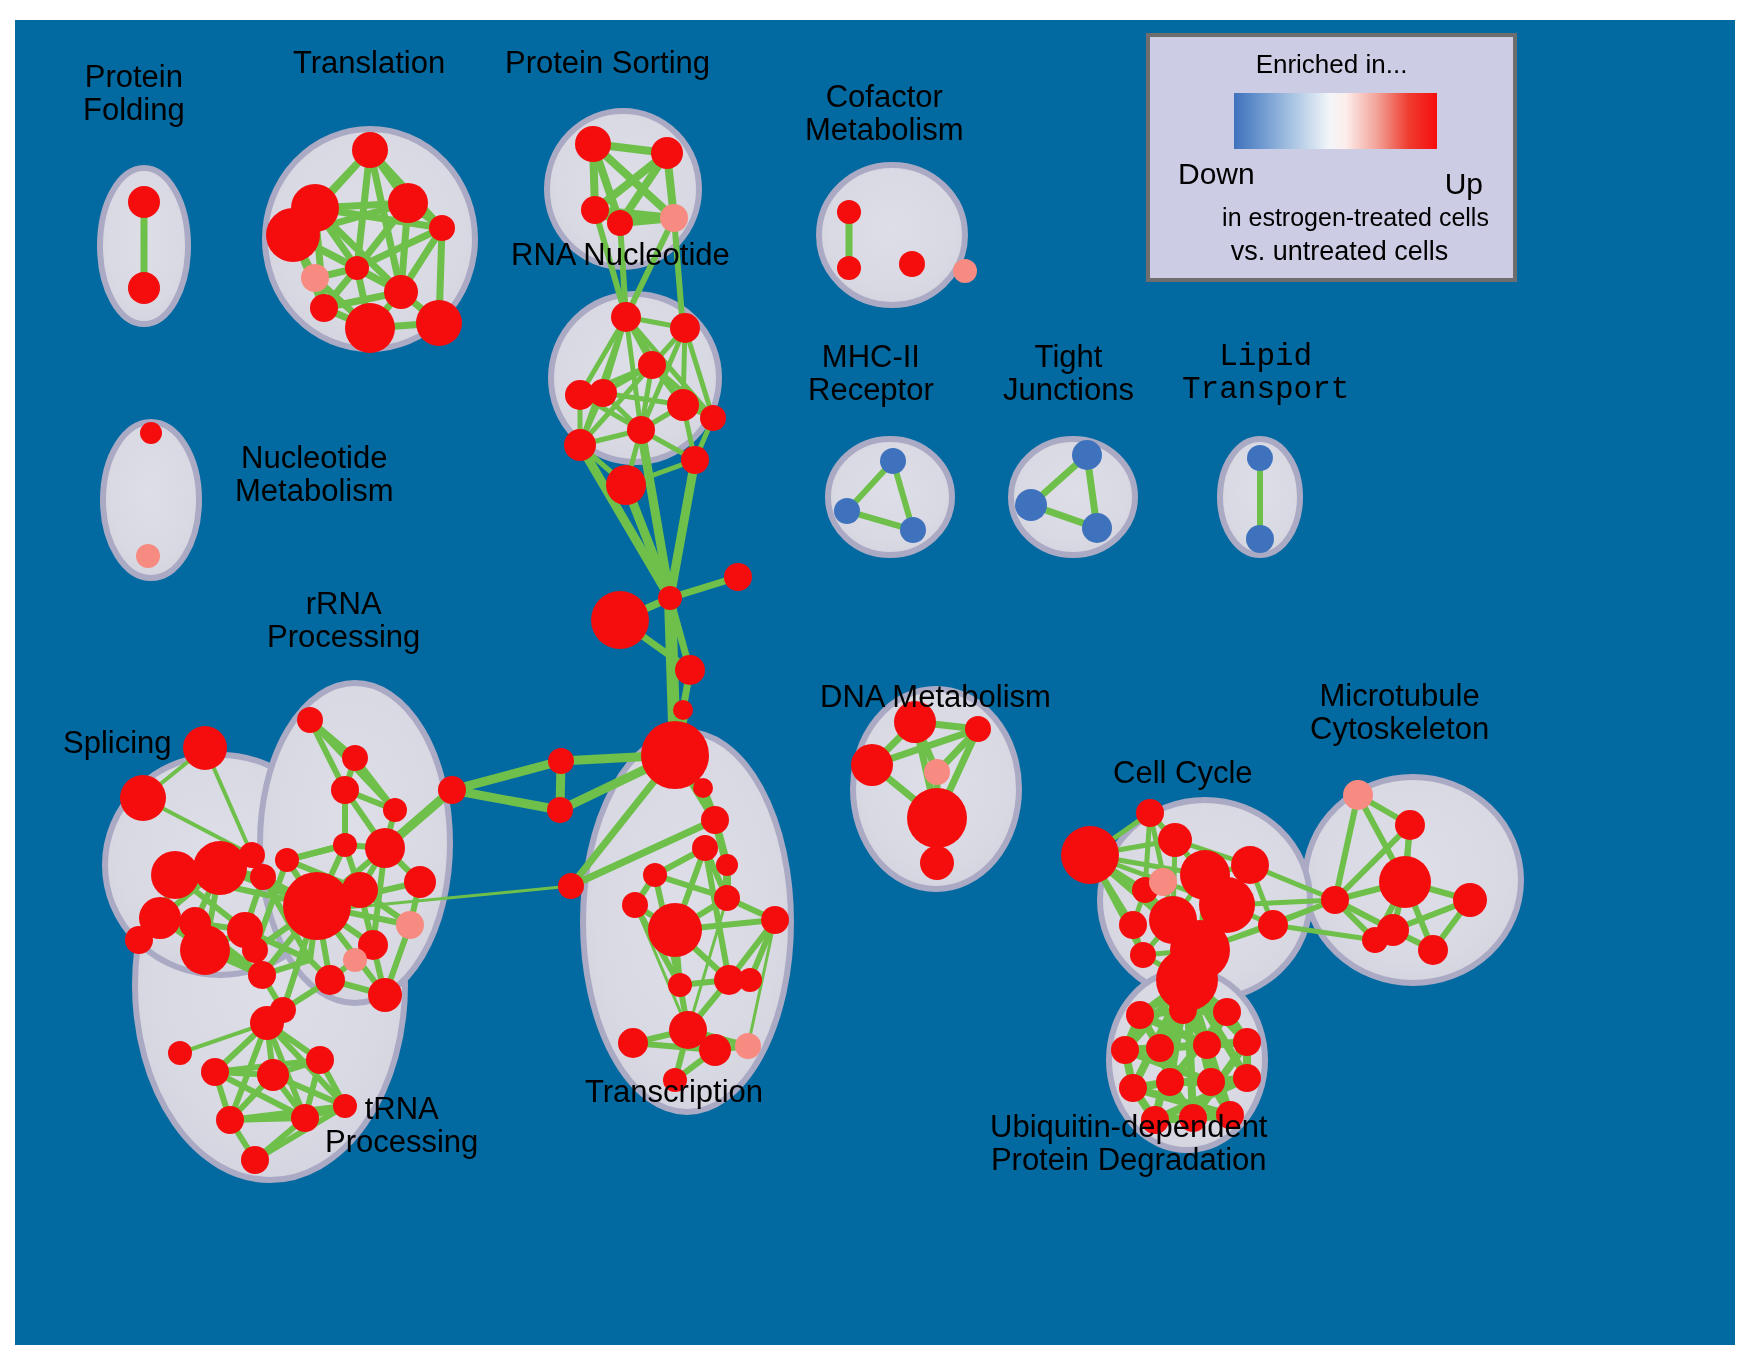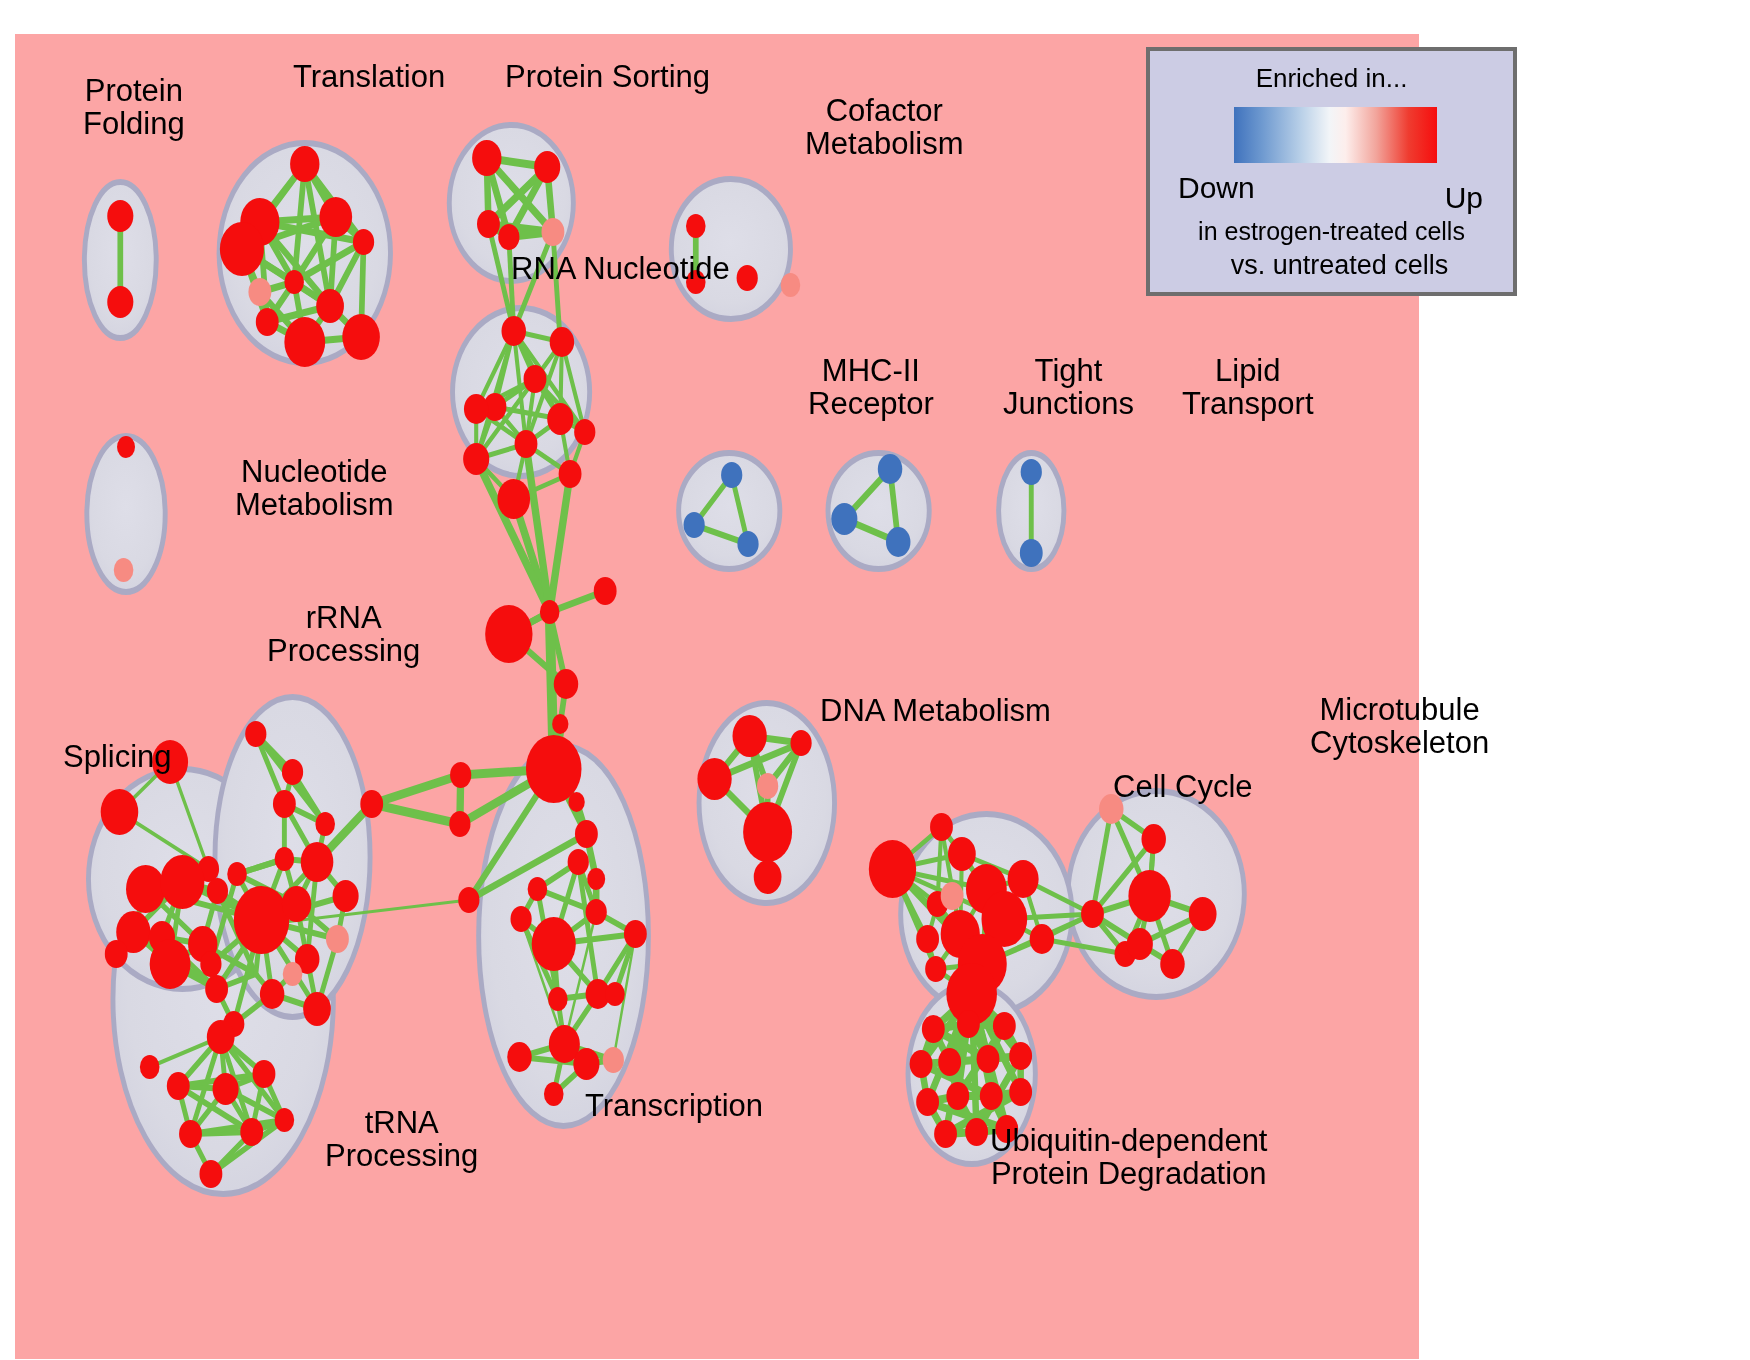--- a/index.html
+++ b/index.html
@@ -1,27 +1,27 @@
 <!DOCTYPE html>
 <html><head>
 <meta charset="utf-8">
 <style>
   html,body{margin:0;padding:0;background:#ffffff;}
   body{width:1750px;height:1360px;font-family:"Liberation Sans",sans-serif;overflow:hidden;}
   #stage{position:relative;width:1750px;height:1360px;background:#ffffff;}
-  #canvas{position:absolute;left:15px;top:34px;width:1404px;height:1325px;background:#fca5a5;}
+  #canvas{position:absolute;left:15px;top:20px;width:1720px;height:1325px;background:#0369a1;}
   svg.net{position:absolute;left:0;top:0;width:100%;height:100%;}
   .clabel{position:absolute;color:#000;font-size:31px;line-height:1.08;text-align:center;white-space:pre;font-family:"Liberation Sans",sans-serif;}
   #legend{position:absolute;left:1131px;top:13px;width:371px;height:249px;border:4px solid #6e6e6e;background:#ccccE4;box-sizing:border-box;}
   #legend .ltitle{position:absolute;top:12px;left:0;width:100%;text-align:center;font-size:26px;color:#000;}
   #legend .bar{position:absolute;top:56px;left:84px;width:203px;height:56px;
       background:linear-gradient(to right,#3f72bd 0%,#6f9ad0 14%,#b9d0e8 33%,#f2f5f8 47%,#fdeeec 55%,#f2a59c 70%,#ef3c30 86%,#f60d0d 100%);}
   #legend .down{position:absolute;top:120px;left:28px;font-size:30px;}
   #legend .up{position:absolute;top:120px;right:30px;font-size:30px;margin-top:10px;}
-  #legend .l3{position:absolute;top:166px;left:0;width:100%;text-align:center;font-size:25px;}
+  #legend .l3{position:absolute;top:166px;left:0;width:100%;text-align:center;font-size:25px;padding-left:24px;}
   #legend .l4{position:absolute;top:199px;left:0;width:100%;text-align:center;font-size:27px;padding-left:8px;}
 </style>
 </head>
 <body>
 
 <div id="stage">
   <div id="canvas">
 
     <svg class="net" viewBox="0 0 1720 1325" preserveAspectRatio="none">
       <defs>
@@ -640,21 +640,21 @@
     <div class="clabel" style="left:490px;top:26px;">Protein Sorting</div>
     <div class="clabel" style="left:496px;top:218px;">RNA Nucleotide</div>
     <div class="clabel" style="left:790px;top:60px;">Cofactor
 Metabolism</div>
     <div class="clabel" style="left:196px;top:421px;margin-left:24px;">Nucleotide
 Metabolism</div>
     <div class="clabel" style="left:793px;top:320px;">MHC-II
 Receptor</div>
     <div class="clabel" style="left:988px;top:320px;">Tight
 Junctions</div>
-    <div class="clabel" style="left:1167px;top:320px;">Lipid
+    <div class="clabel" style="left:1167px;top:320px;font-family:Liberation Mono, monospace;">Lipid
 Transport</div>
     <div class="clabel" style="left:48px;top:706px;">Splicing</div>
     <div class="clabel" style="left:252px;top:567px;">rRNA
 Processing</div>
     <div class="clabel" style="left:310px;top:1072px;">tRNA
 Processing</div>
     <div class="clabel" style="left:570px;top:1055px;">Transcription</div>
     <div class="clabel" style="left:805px;top:628px;margin-top:32px;">DNA Metabolism</div>
     <div class="clabel" style="left:1098px;top:736px;">Cell Cycle</div>
     <div class="clabel" style="left:1295px;top:659px;">Microtubule

